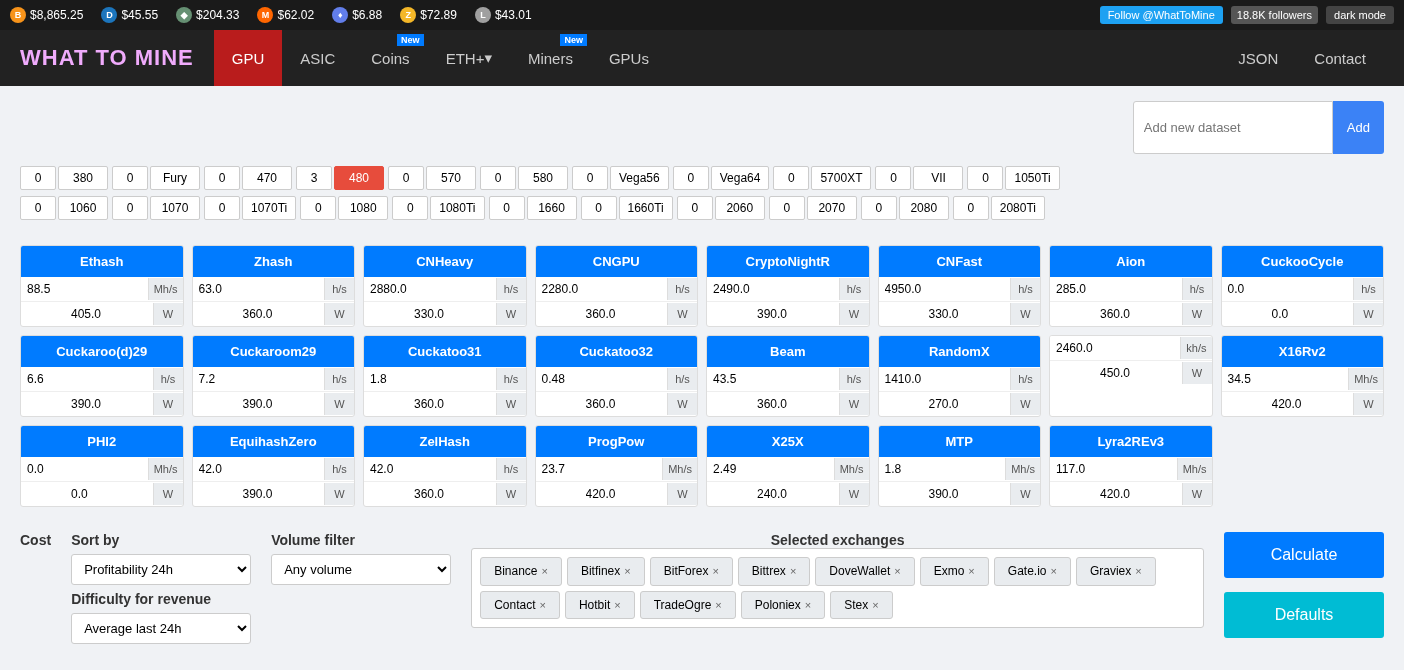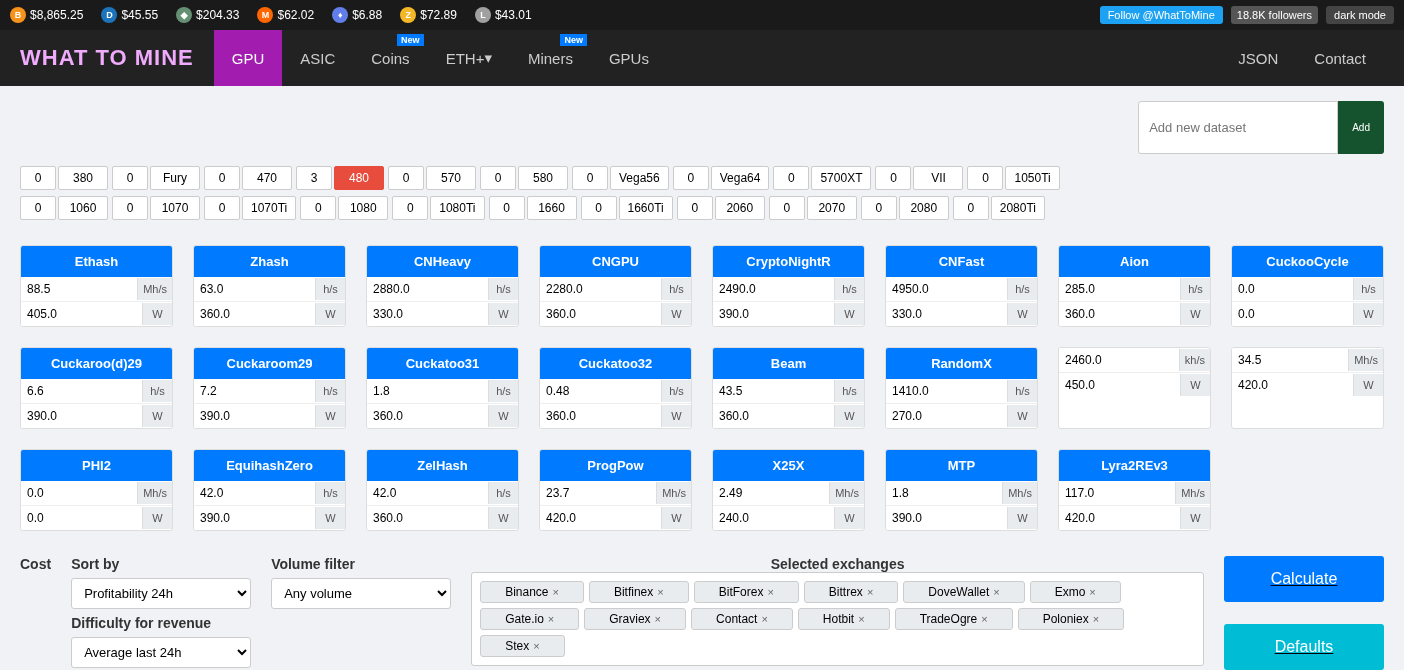--- a/index.html
+++ b/index.html
@@ -51,21 +51,21 @@
       color: #ccc;
       padding: 0 18px;
       height: 56px;
       display: flex;
       align-items: center;
       cursor: pointer;
       font-size: 15px;
       position: relative;
       text-decoration: none;
     }
-    .nav-item.active { background: #a21caf; color: #fff; }
+    .nav-item.active { background: #b91c1c; color: #fff; }
     .nav-badge {
       background: #007bff;
       color: #fff;
       border-radius: 0;
       font-size: 9px;
       padding: 1px 4px;
       position: absolute;
       top: 4px;
       right: 4px;
       font-weight: bold;
@@ -80,27 +80,27 @@
     #dataset-row { display: flex; justify-content: flex-end; margin-bottom: 12px; }
     .dataset-input {
       border: 1px solid #ccc;
       padding: 18px 10px;
       font-size: 13px;
       border-radius: 3px 0 0 3px;
       width: 200px;
       outline: none;
     }
     .add-btn {
-      background: #14532d;
+      background: #3b82f6;
       color: #fff;
       border: none;
       padding: 5px 14px;
       border-radius: 0 3px 3px 0;
       cursor: pointer;
-      font-size: 10px;
+      font-size: 13px;
     }
 
     
     .gpu-row { display: flex; flex-wrap: wrap; gap: 4px; margin-bottom: 6px; align-items: center; }
     .gpu-pair { display: flex; align-items: center; gap: 2px; }
     .gpu-count-input {
       width: 36px;
       border: 1px solid #ccc;
       padding: 4px 3px;
       font-size: 12px;
@@ -117,21 +117,21 @@
       min-width: 50px;
       text-align: center;
       cursor: pointer;
     }
     .gpu-label.selected { background: #e74c3c; color: #fff; border-color: #e74c3c; }
 
     
     .algo-grid {
       display: grid;
       grid-template-columns: repeat(8, 1fr);
-      gap: 20px;
+      gap: 8px;
       margin: 25px 0;
     }
     .algo-card {
       background: #fff;
       border: 1px solid #ddd;
       border-radius: 3px;
       overflow: hidden;
     }
     .algo-header {
       background: #007bff;
@@ -140,21 +140,21 @@
       padding: 8px 4px;
       font-size: 13px;
       font-weight: bold;
       cursor: pointer;
     }
     .algo-field {
       display: flex;
       align-items: center;
       border-bottom: 1px solid #eee;
     }
-    .algo-field:last-child { border-bottom: none; }
+    .algo-field:last-child { border-bottom: none; padding-left: 44px; }
     .algo-value-input {
       flex: 1;
       border: none;
       padding: 5px 6px;
       font-size: 12px;
       outline: none;
       width: 0;
       background: #fff;
     }
     .algo-unit {
@@ -214,35 +214,35 @@
       padding: 8px;
       display: flex;
       flex-wrap: wrap;
       gap: 5px;
       min-height: 80px;
     }
     .exchange-tag {
       background: #e9ecef;
       border: 1px solid #ccc;
       border-radius: 3px;
-      padding: 3px 24px;
+      padding: 3px 13px;
       font-size: 12px;
       display: flex;
       align-items: center;
       gap: 4px;
       cursor: default;
     }
     .exchange-remove {
       cursor: pointer;
       color: #666;
       font-size: 11px;
     }
 
     
-    #calc-col { display: flex; flex-direction: column; gap: 22px; margin-left: auto; text-decoration: underline; }
+    #calc-col { display: flex; flex-direction: column; gap: 14px; margin-left: auto; }
     .calc-button {
       background: #007bff;
       color: #fff;
       border: none;
       padding: 14px 30px;
       font-size: 16px;
       border-radius: 3px;
       cursor: pointer;
       min-width: 160px;
       text-align: center;
@@ -591,20 +591,21 @@
         <div class="algo-field">
           <input class="algo-value-input" type="text" value="2460.0" style="">
     <span class="algo-unit">kh/s</span>
         </div>
         <div class="algo-field">
           <input class="algo-value-input" type="text" value="450.0" style="">
     <span class="algo-unit">W</span>
         </div>
       </div>
       <div class="algo-card">
+        <div class="algo-header">X16Rv2</div>
         <div class="algo-field">
           <input class="algo-value-input" type="text" value="34.5" style="">
     <span class="algo-unit">Mh/s</span>
         </div>
         <div class="algo-field">
           <input class="algo-value-input" type="text" value="420.0" style="">
     <span class="algo-unit">W</span>
         </div>
       </div>
       <div class="algo-card">

